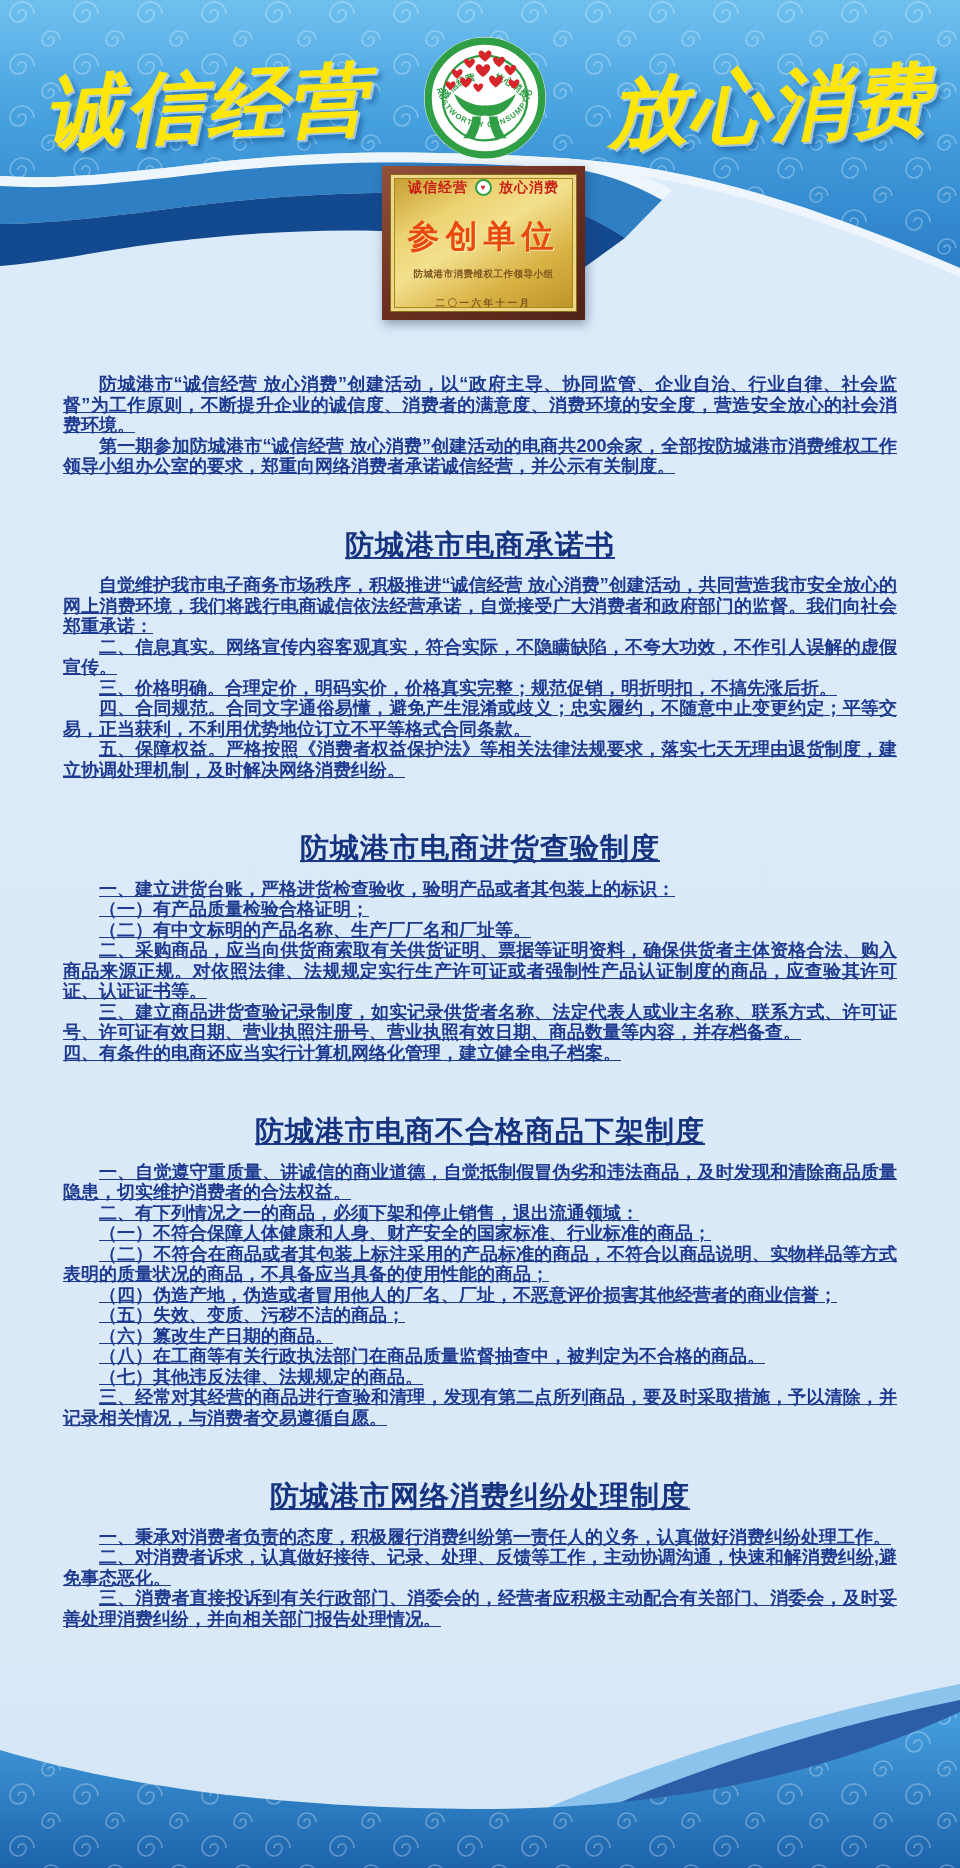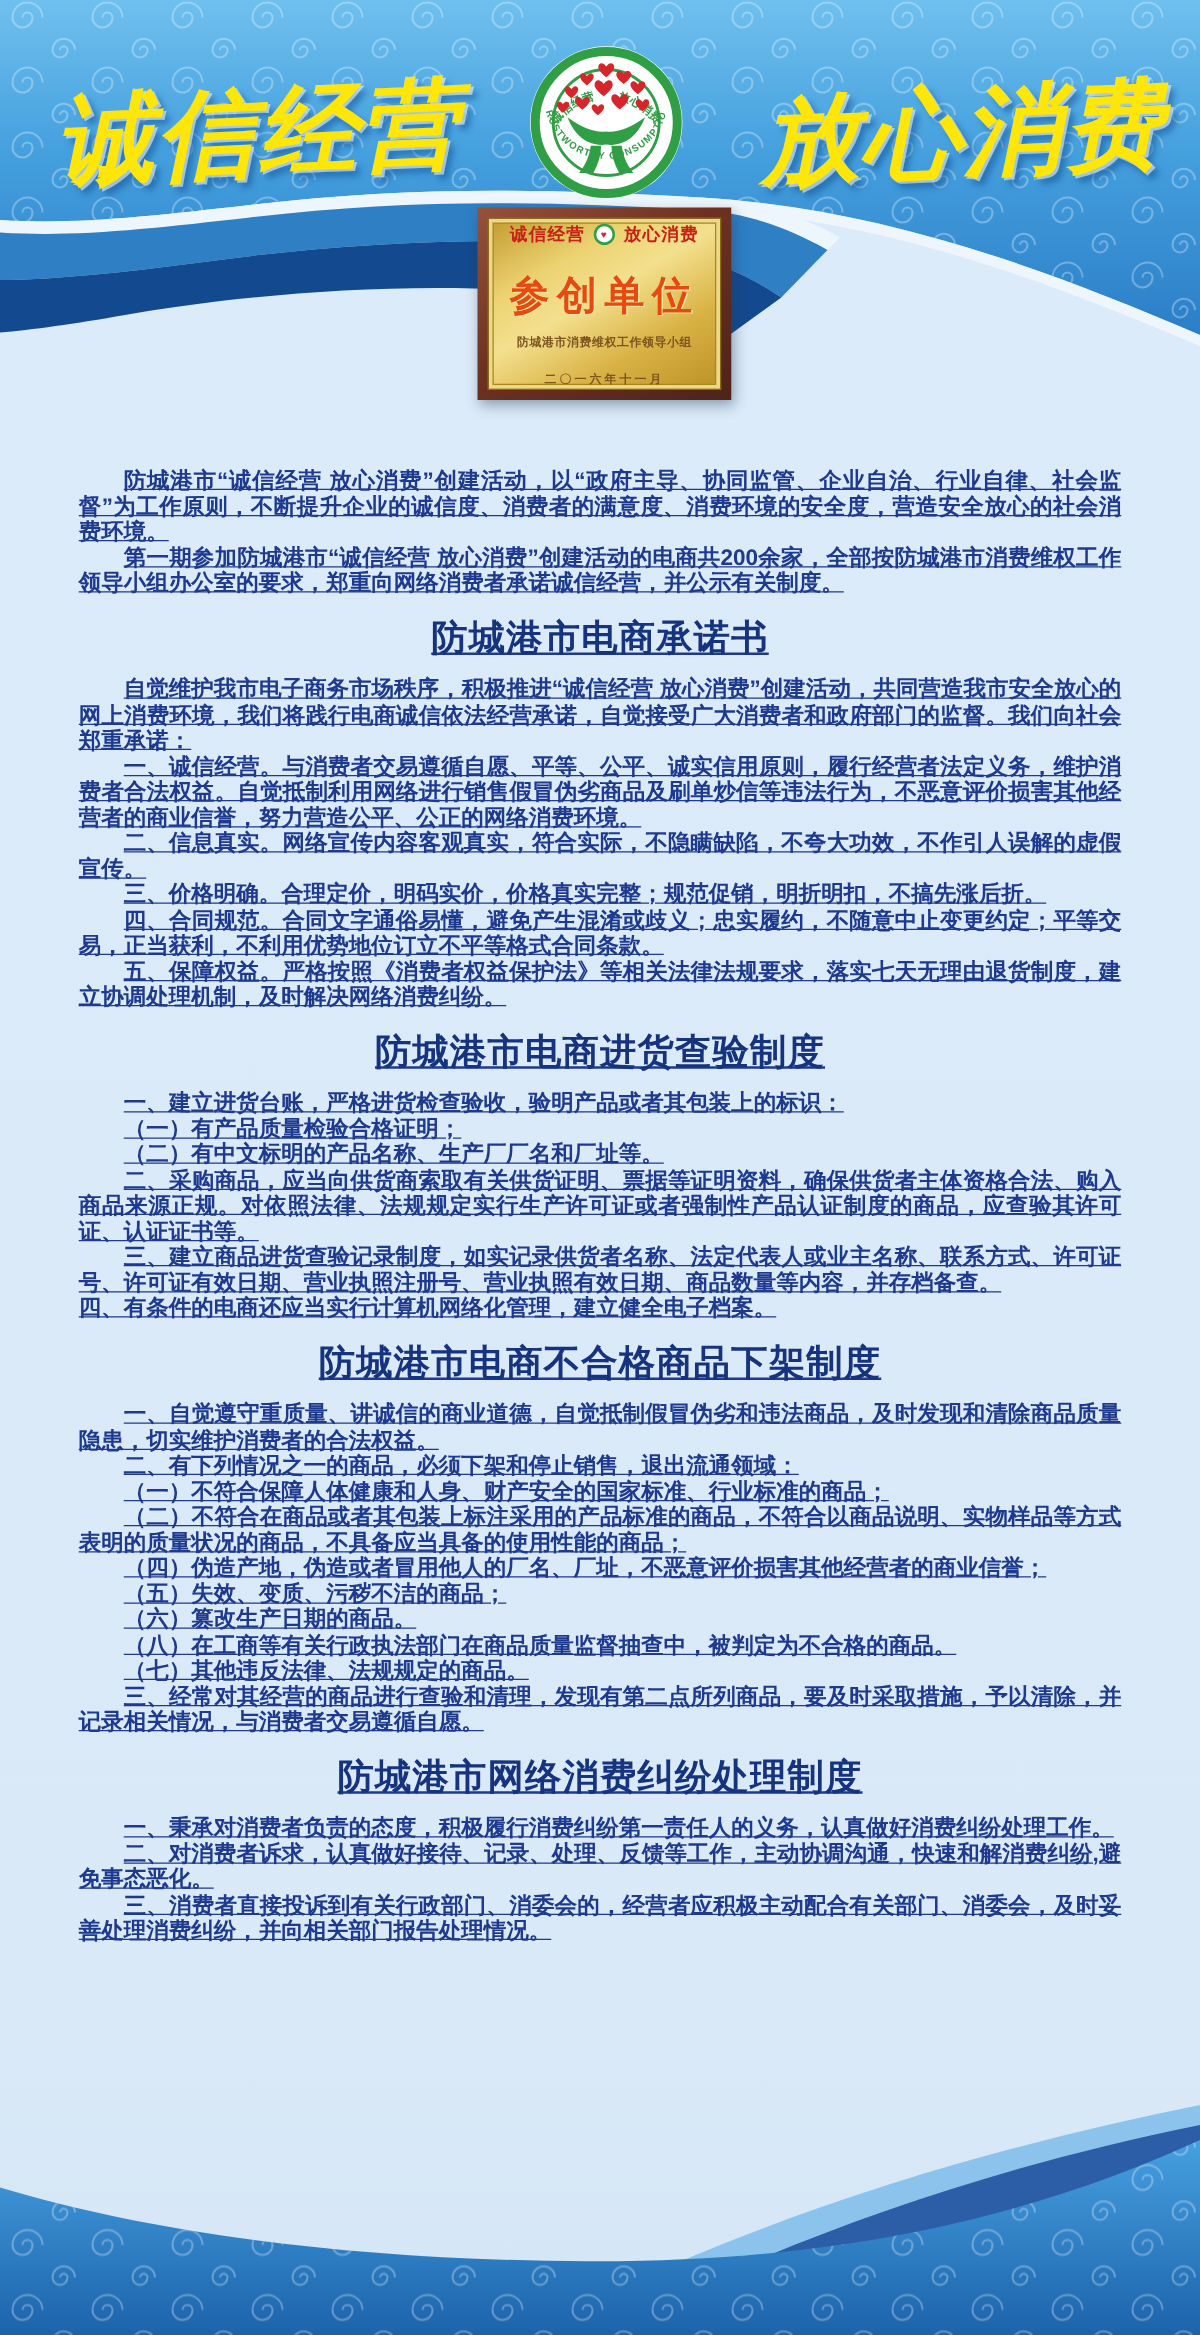--- a/index.html
+++ b/index.html
@@ -31,21 +31,21 @@
   .plaque-title{font-size:32px;font-weight:900;color:#e8490f;letter-spacing:6px;margin:18px 0 9px;
           text-shadow:1px 1px 0 #f8ecae;}
   .plaque-issuer{font-size:9.5px;color:#7d551f;font-weight:bold;letter-spacing:.5px;}
   .plaque-date{font-size:9.5px;color:#7d551f;font-weight:bold;letter-spacing:2.5px;margin-top:16px;}
   
   .content{position:absolute;top:374px;left:63px;width:834px;color:#1e3a8f;
           font-size:18px;line-height:20.5px;font-weight:bold;text-align:justify;text-decoration:underline;}
   .content p{text-indent:2em;}
   .content p.flush{text-indent:0;}
   .section-title{font-size:29px;font-weight:900;color:#16337f;text-align:center;
-          margin:24px 0 20px;letter-spacing:1px;}
+          margin:58px 0 20px;letter-spacing:1px;}
 </style>
 </head>
 <body>
 
 <div class="poster">
 
   <svg class="header-svg" width="960" height="300" viewBox="0 0 960 300">
     <defs>
       <linearGradient id="hg" x1="0" y1="0" x2="0" y2="1">
         <stop offset="0" stop-color="#6fc0ee"></stop>
@@ -129,21 +129,20 @@
 
     <p>防城港市“诚信经营 放心消费”创建活动，以“政府主导、协同监管、企业自治、行业自律、社会监督”为工作原则，不断提升企业的诚信度、消费者的满意度、消费环境的安全度，营造安全放心的社会消费环境。</p>
         <p>第一期参加防城港市“诚信经营 放心消费”创建活动的电商共200余家，全部按防城港市消费维权工作领导小组办公室的要求，郑重向网络消费者承诺诚信经营，并公示有关制度。</p>
       </div>
 
     <section>
       <h2 class="section-title">防城港市电商承诺书</h2>
       <div>
 
       <p>自觉维护我市电子商务市场秩序，积极推进“诚信经营 放心消费”创建活动，共同营造我市安全放心的网上消费环境，我们将践行电商诚信依法经营承诺，自觉接受广大消费者和政府部门的监督。我们向社会郑重承诺：</p>
-          <p>一、诚信经营。与消费者交易遵循自愿、平等、公平、诚实信用原则，履行经营者法定义务，维护消费者合法权益。自觉抵制利用网络进行销售假冒伪劣商品及刷单炒信等违法行为，不恶意评价损害其他经营者的商业信誉，努力营造公平、公正的网络消费环境。</p>
           <p>二、信息真实。网络宣传内容客观真实，符合实际，不隐瞒缺陷，不夸大功效，不作引人误解的虚假宣传。</p>
           <p>三、价格明确。合理定价，明码实价，价格真实完整；规范促销，明折明扣，不搞先涨后折。</p>
           <p>四、合同规范。合同文字通俗易懂，避免产生混淆或歧义；忠实履约，不随意中止变更约定；平等交易，正当获利，不利用优势地位订立不平等格式合同条款。</p>
           <p>五、保障权益。严格按照《消费者权益保护法》等相关法律法规要求，落实七天无理由退货制度，建立协调处理机制，及时解决网络消费纠纷。</p>
         </div>
     </section>
 
     <section>
       <h2 class="section-title">防城港市电商进货查验制度</h2>
       <div>

